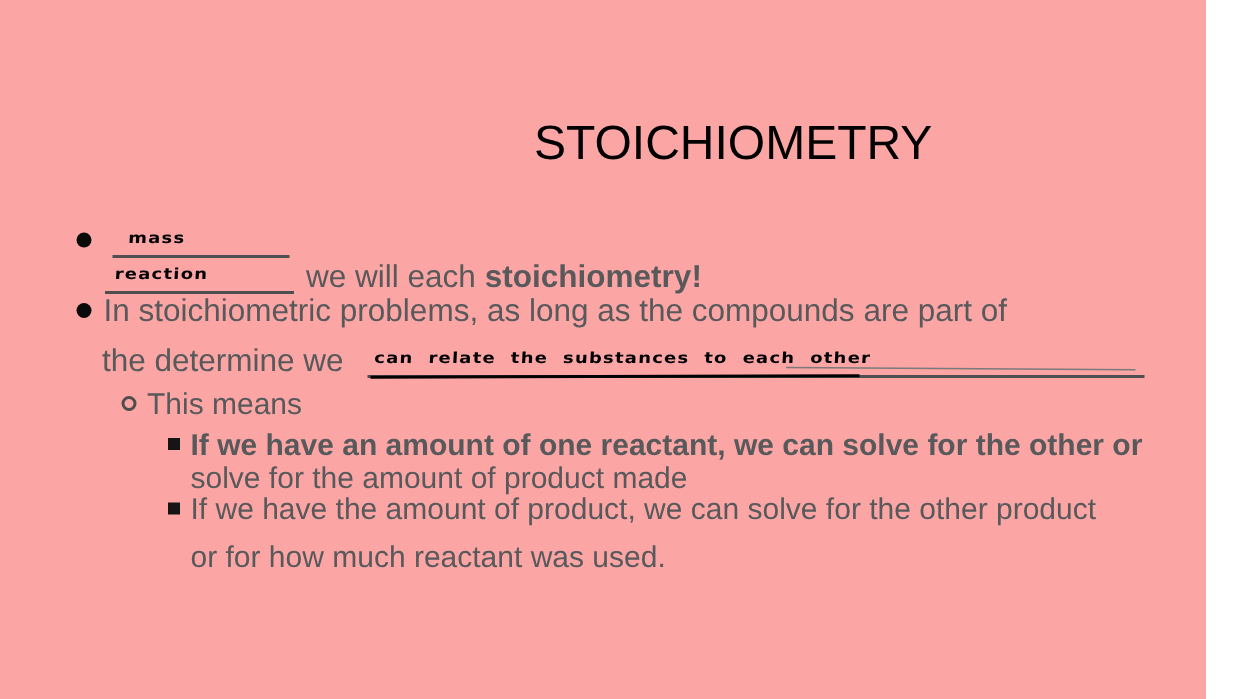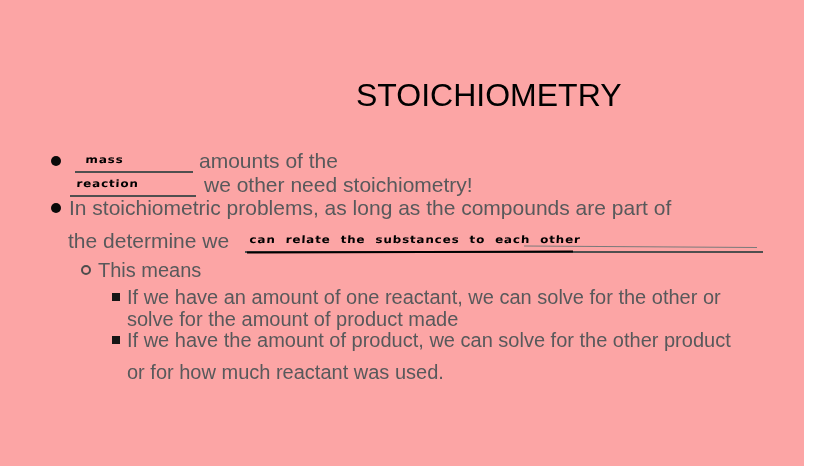--- a/index.html
+++ b/index.html
@@ -25,21 +25,21 @@
     white-space: nowrap;
   }
   .line {
     position: absolute;
     white-space: nowrap;
     color: #58595b;
   }
   .lv1 { font-size: 21px; line-height: 24px; }
   .lv2 { font-size: 20px; line-height: 23px; }
   .lv3 { font-size: 20px; line-height: 22px; }
-  .bold { font-weight: normal; margin-left: 6px; }
+  .bold { font-weight: bold; margin-left: 6px; }
 
   
   .b1 {
     display: inline-block;
     width: 10px; height: 10px;
     border-radius: 50%;
     background: #0a0a0a;
     margin-right: 8px;
     vertical-align: 2px;
   }
@@ -109,29 +109,29 @@
     transform-origin: right bottom;
   }
 </style>
 </head>
 <body>
 
 <div class="slide">
 
   <div class="slide-title">STOICHIOMETRY</div>
 
-  <div class="line lv1" style="left:51px; top:149px;"><span class="b1"></span><span class="blank blank1"><span class="hw hw1">mass</span></span><span>amounts of the</span></div>
+  <div class="line lv1" style="left:51px; top:149px;"><span class="b1"></span><span class="blank blank1"><span class="hw hw1">mass</span></span></div>
 
-  <div class="line lv1" style="left:68px; top:173px;"><span class="blank blank2"><span class="hw hw2">reaction</span></span><span>we other need</span><span class="bold">stoichiometry!</span></div>
+  <div class="line lv1" style="left:68px; top:173px;"><span class="blank blank2"><span class="hw hw2">reaction</span></span><span>we will each</span><span class="bold">stoichiometry!</span></div>
 
   <div class="line lv1" style="left:51px; top:196px;"><span class="b1"></span><span>In stoichiometric problems, as long as the compounds are part of</span></div>
 
   <div class="line lv1" style="left:68px; top:229px;"><span>the determine we</span><span class="blank blank3"><span class="hw hw3">can relate the substances to each other</span><span class="hw-underline"></span><span class="ghost-line"></span></span></div>
 
   <div class="line lv2" style="left:81px; top:259px;"><span class="b2"></span><span>This means</span></div>
 
-  <div class="line lv3" style="left:112px; top:286px;"><span class="b3"></span><span>If we have an amount of one reactant, we can solve for the other or</span></div>
+  <div class="line lv3" style="left:112px; top:286px;font-weight:bold;"><span class="b3"></span><span>If we have an amount of one reactant, we can solve for the other or</span></div>
   <div class="line lv3" style="left:127px; top:308px;"><span>solve for the amount of product made</span></div>
 
   <div class="line lv3" style="left:112px; top:329px;"><span class="b3"></span><span>If we have the amount of product, we can solve for the other product</span></div>
   <div class="line lv3" style="left:127px; top:361px;"><span>or for how much reactant was used.</span></div>
 
 </div>
 
 </body></html>

